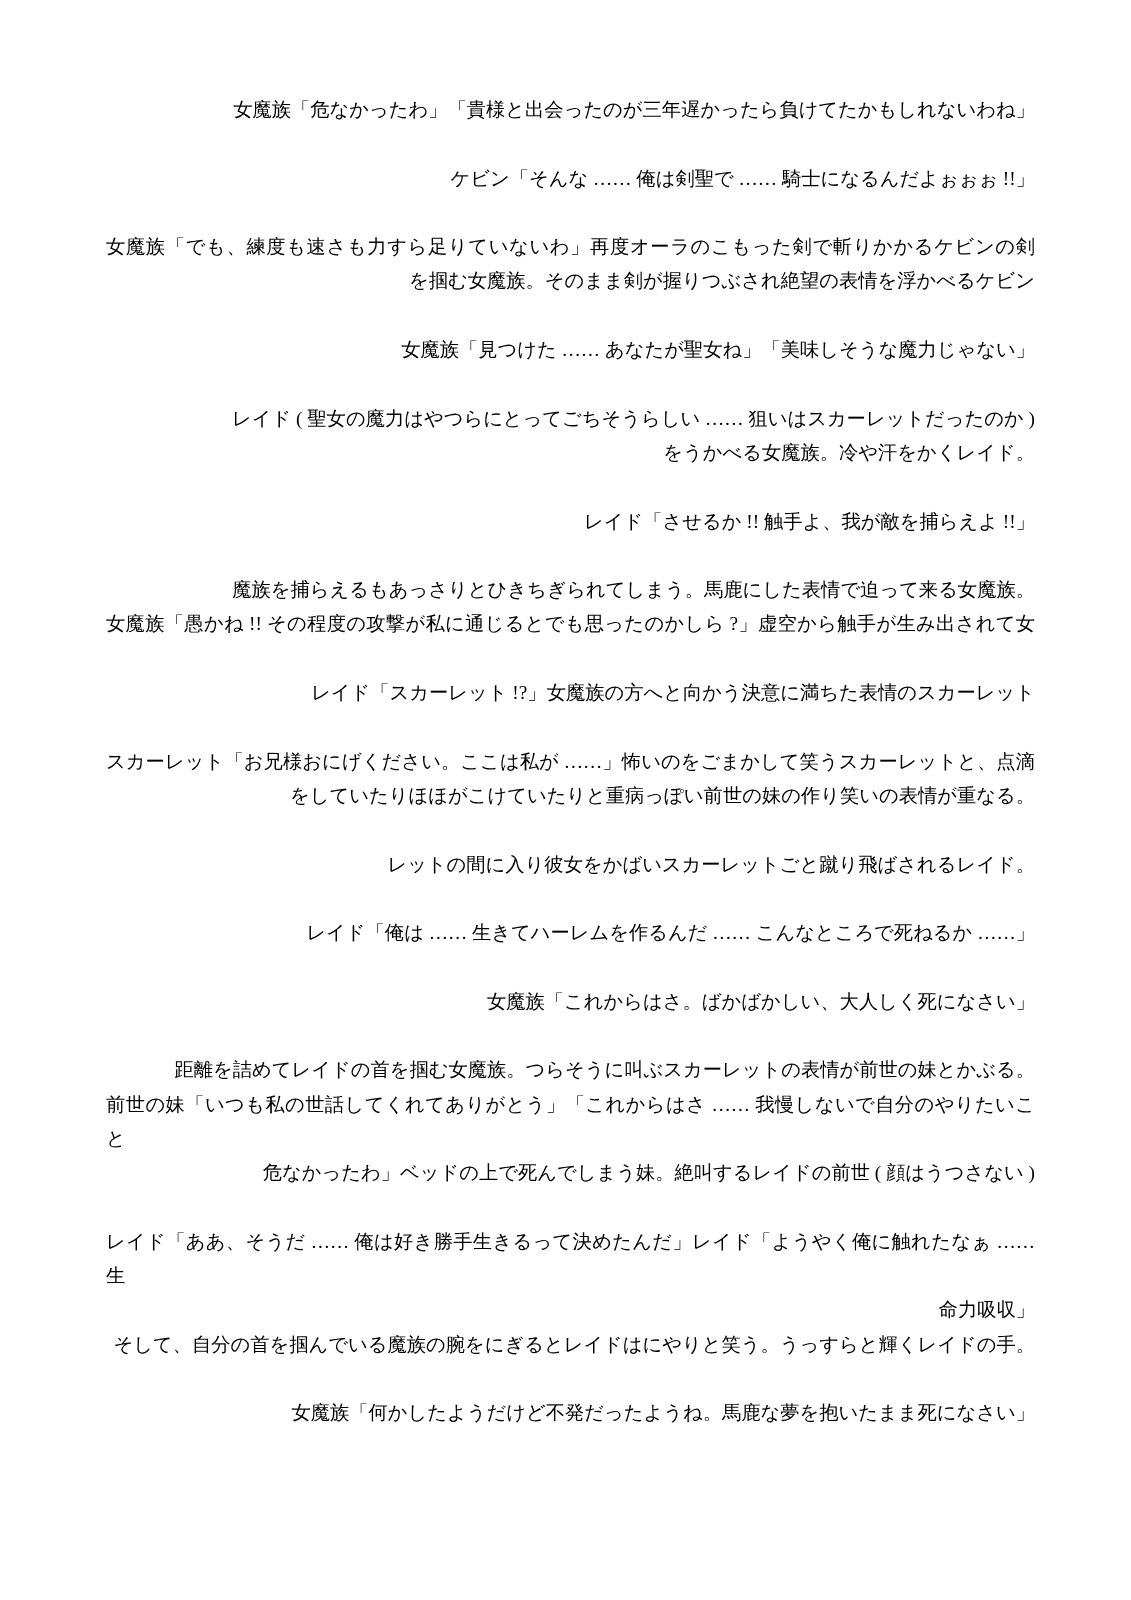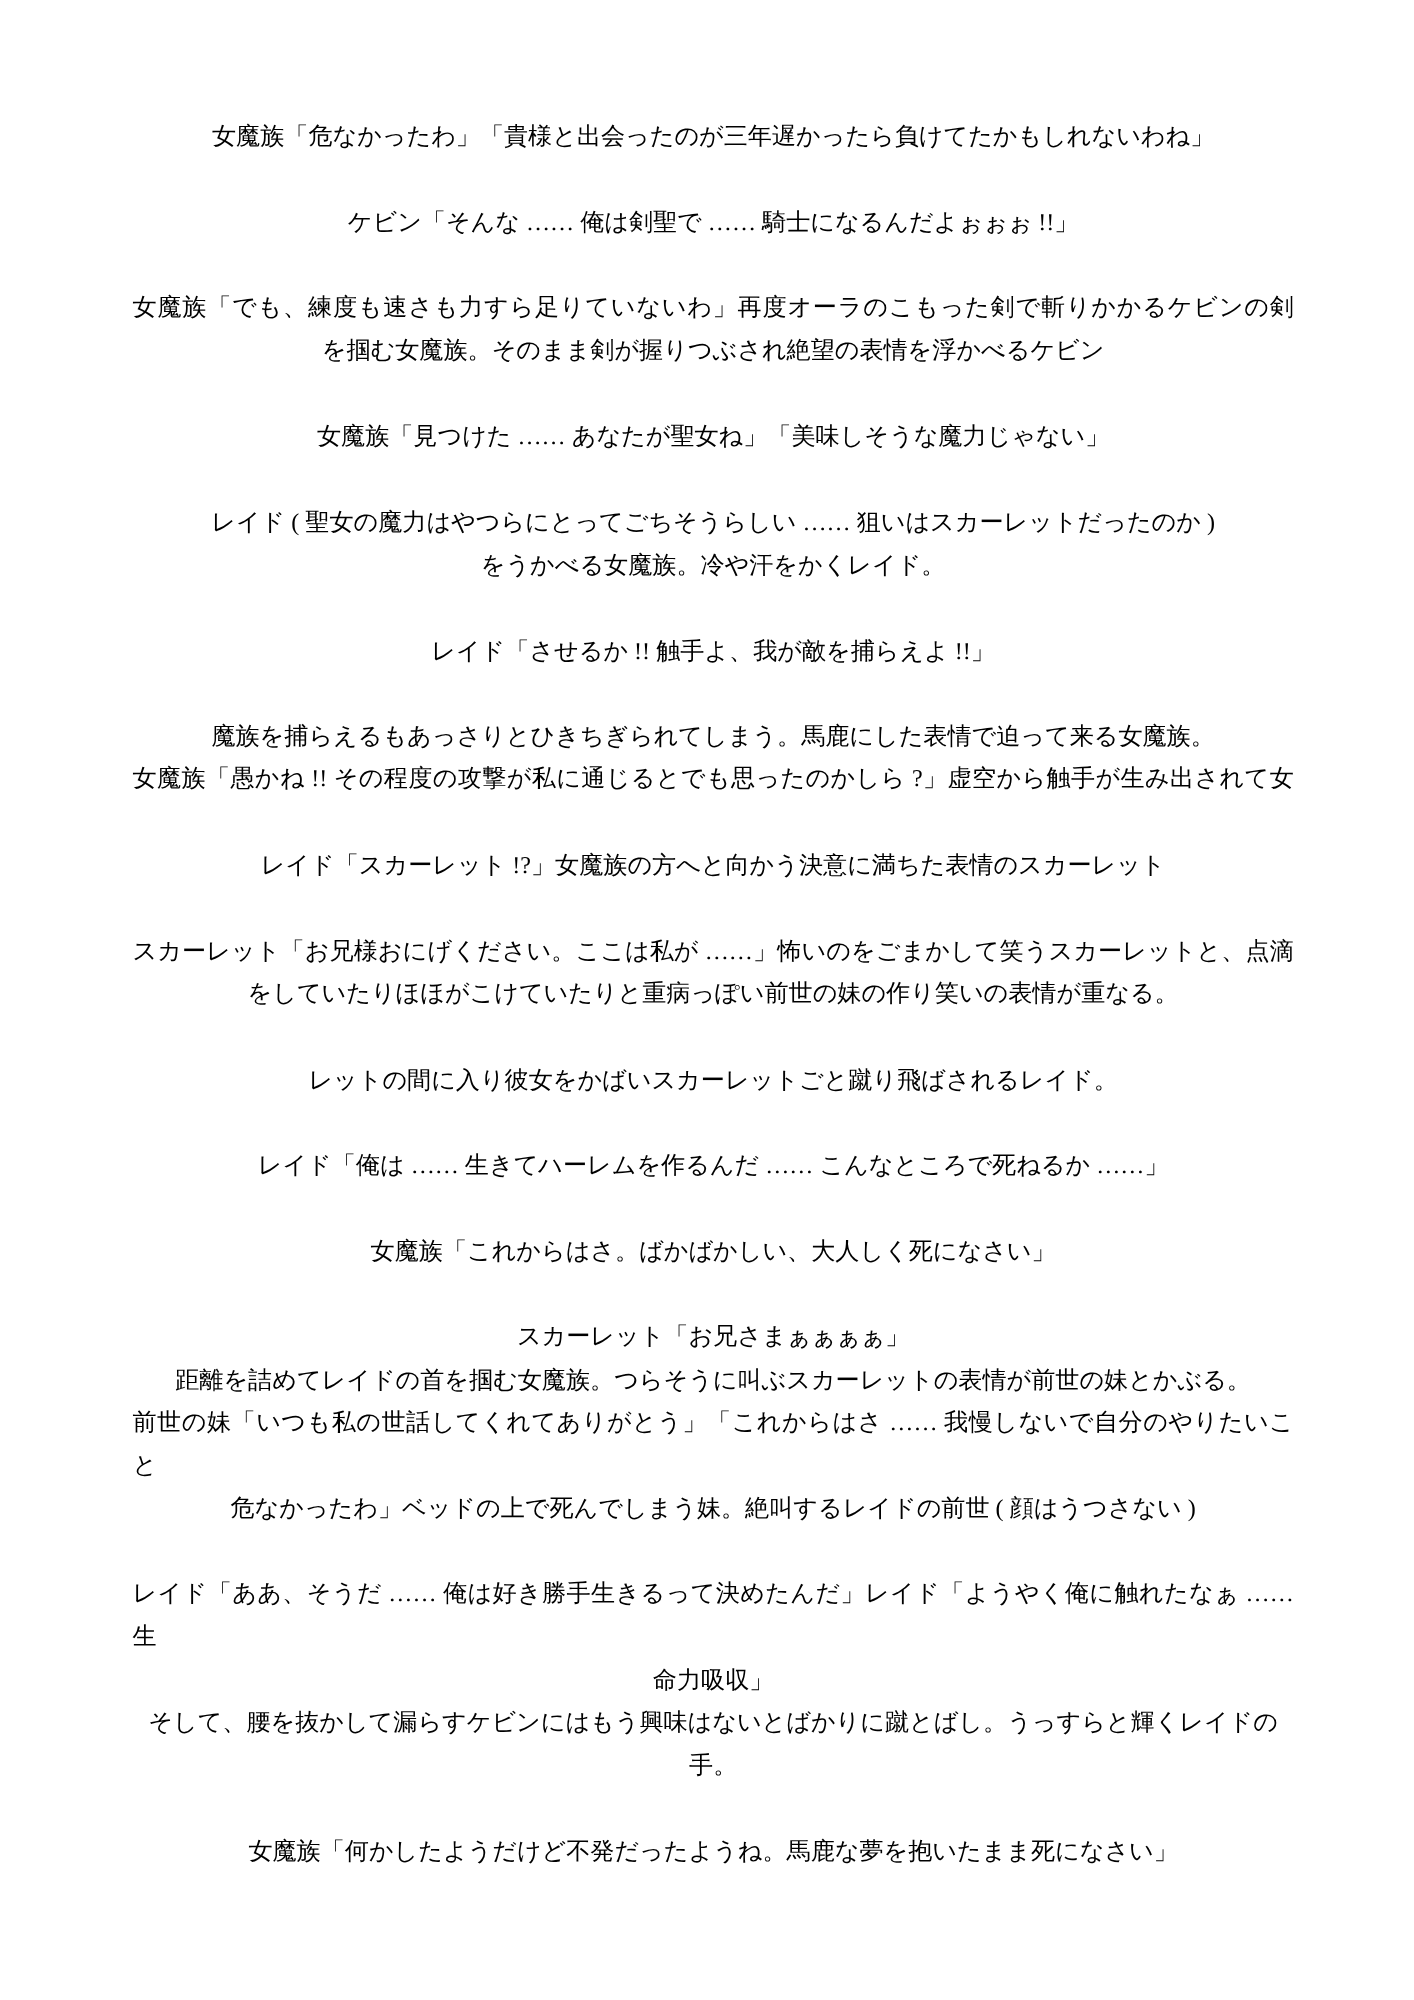--- a/index.html
+++ b/index.html
@@ -22,21 +22,21 @@
   }
   .para {
     margin: 0 0 34.3px 0;
   }
   .para:last-child {
     margin-bottom: 0;
     margin-top: 11px;
   }
   .line {
     min-height: 34.3px;
-    text-align: center;
+    text-align: right;
   }
   
   .line.stretch {
     text-align: justify;
     text-align-last: justify;
   }
 </style>
 </head>
 <body>
 
@@ -75,26 +75,25 @@
     <div class="para">
       <div class="line">レットの間に入り彼女をかばいスカーレットごと蹴り飛ばされるレイド。</div>
     </div>
     <div class="para">
       <div class="line">レイド「俺は …… 生きてハーレムを作るんだ …… こんなところで死ねるか ……」</div>
     </div>
     <div class="para">
       <div class="line">女魔族「これからはさ。ばかばかしい、大人しく死になさい」</div>
     </div>
     <div class="para">
-      <div class="line">スカーレット「お兄さまぁぁぁぁ」</div>
       <div class="line">距離を詰めてレイドの首を掴む女魔族。つらそうに叫ぶスカーレットの表情が前世の妹とかぶる。</div>
       <div class="line stretch">前世の妹「いつも私の世話してくれてありがとう」「これからはさ …… 我慢しないで自分のやりたいこと</div>
       <div class="line">危なかったわ」ベッドの上で死んでしまう妹。絶叫するレイドの前世 ( 顔はうつさない )</div>
     </div>
     <div class="para">
       <div class="line stretch">レイド「ああ、そうだ …… 俺は好き勝手生きるって決めたんだ」レイド「ようやく俺に触れたなぁ …… 生</div>
       <div class="line">命力吸収」</div>
-      <div class="line">そして、腰を抜かして漏らすケビンにはもう興味はないとばかりに蹴とばし。うっすらと輝くレイドの手。</div>
+      <div class="line">そして、自分の首を掴んでいる魔族の腕をにぎるとレイドはにやりと笑う。うっすらと輝くレイドの手。</div>
     </div>
     <div class="para">
       <div class="line">女魔族「何かしたようだけど不発だったようね。馬鹿な夢を抱いたまま死になさい」</div>
     </div>
   </div>
 
 </body></html>

